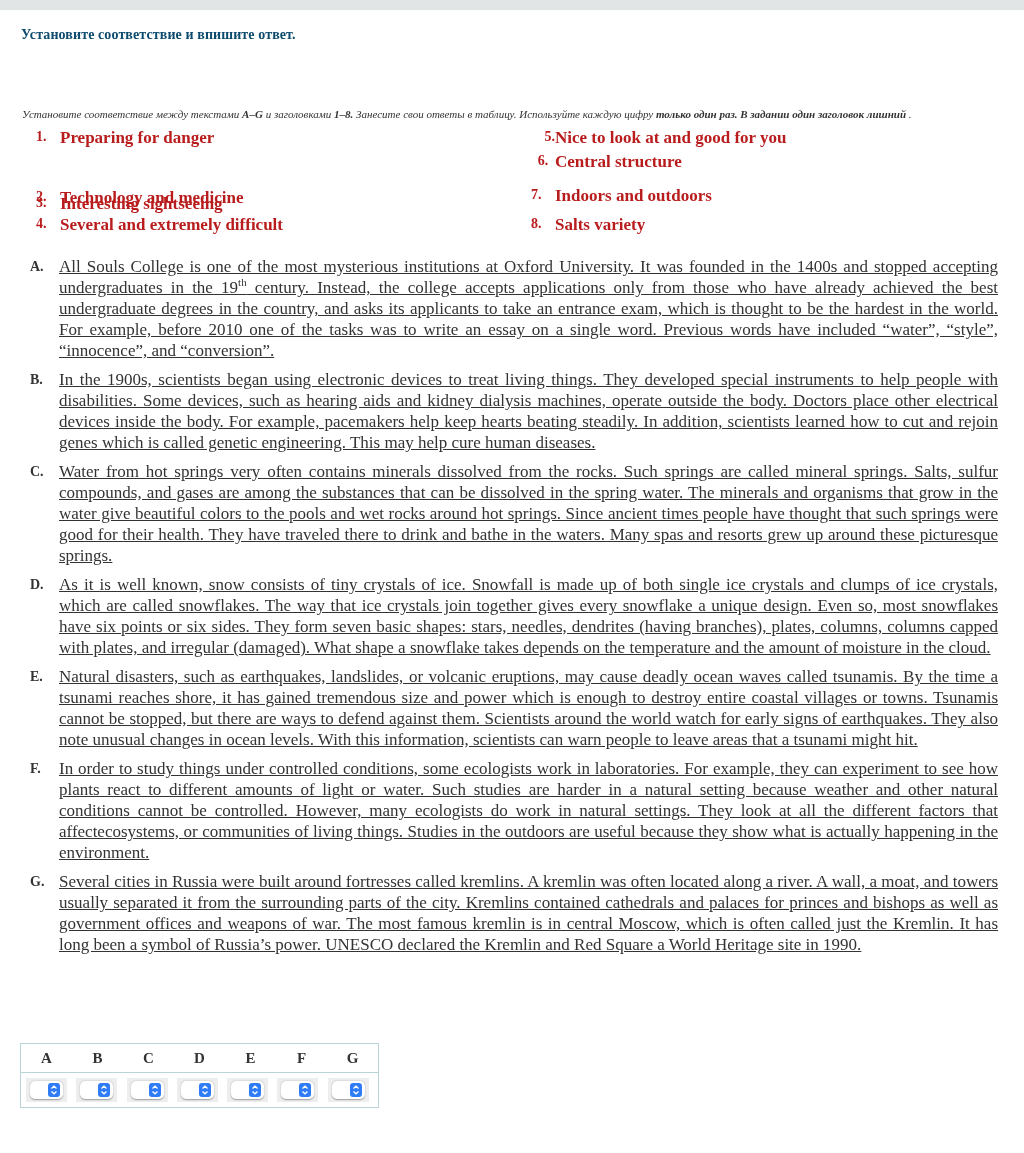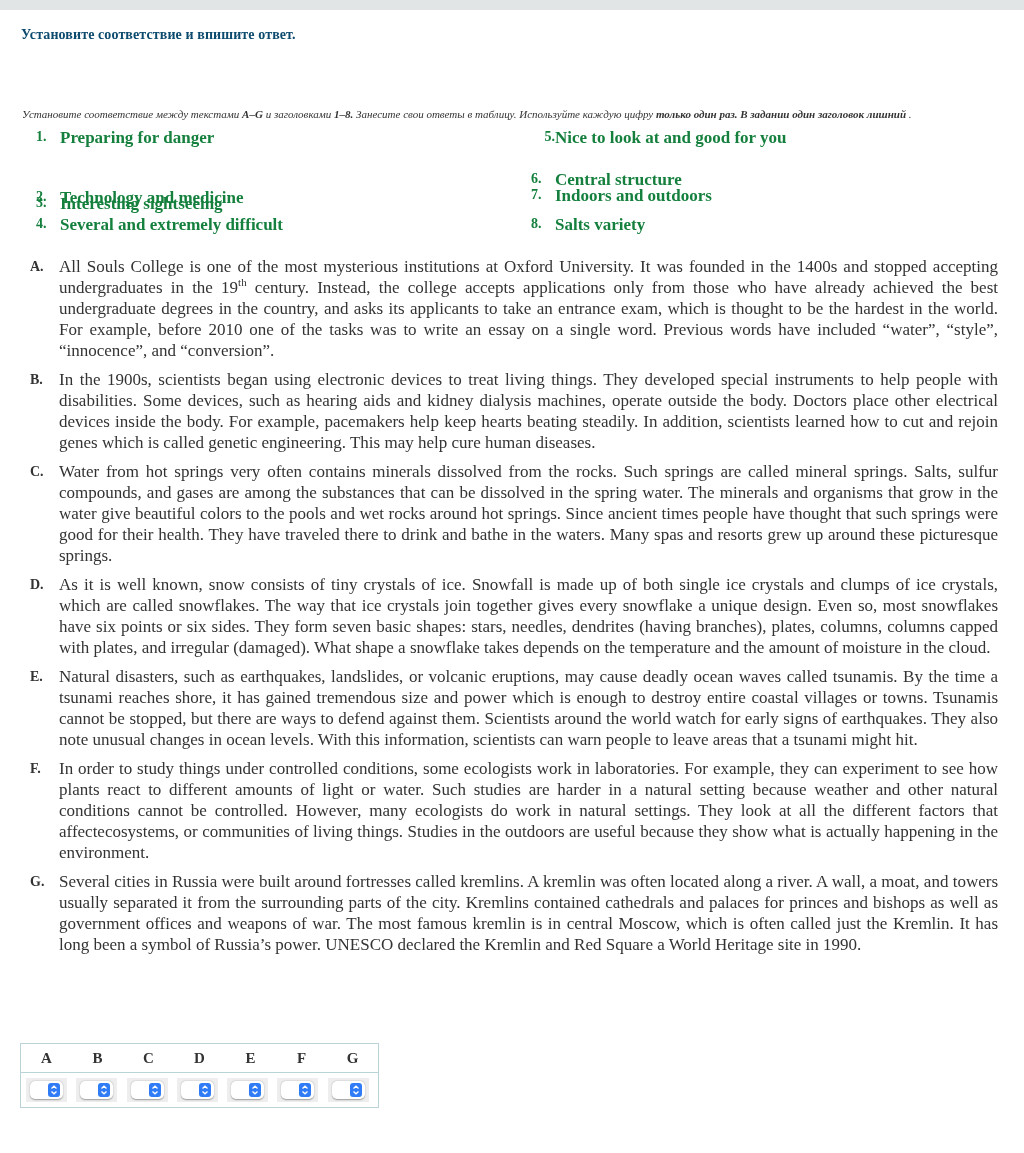--- a/index.html
+++ b/index.html
@@ -3,26 +3,26 @@
   <meta charset="utf-8">
   <style>
     * { box-sizing: border-box; margin: 0; padding: 0; }
     html, body { width: 1024px; height: 1153px; background: #ffffff; overflow: hidden; }
     body { font-family: "Liberation Serif", "DejaVu Serif", serif; color: #333333; position: relative; }
     .topbar { position: absolute; left: 0; top: 0; width: 1024px; height: 10px; background: #e1e5e6; }
     .task-title { position: absolute; left: 21px; top: 27px; font-size: 14px; font-weight: bold; color: #0c4a6e; letter-spacing: 0.1px; }
     .instruction { position: absolute; left: 22px; top: 68px; width: 977px; font-size: 11px; font-style: italic; line-height: 21px; text-align: justify; color: #333; margin-top: 36px; }
     .instruction b { font-weight: bold; }
     .headings { position: absolute; left: 36px; top: 128px; width: 980px; }
-    .heading { position: absolute; font-size: 17px; font-weight: bold; color: #15803d; white-space: nowrap; }
+    .heading { position: absolute; font-size: 17px; font-weight: bold; color: #b91c1c; white-space: nowrap; }
     .heading .num { display: inline-block; width: 24px; font-size: 14px; vertical-align: top; position: relative; top: 1px; }
     .texts { position: absolute; left: 30px; top: 256px; width: 968px; }
     .text-item { position: relative; padding-left: 29px; margin-bottom: 8px; }
     .text-item .letter { position: absolute; left: 0; top: 0; font-size: 14px; font-weight: bold; color: #333; line-height: 21px; }
-    .text-item .body { font-size: 17px; line-height: 21px; text-align: justify; color: #333; }
+    .text-item .body { font-size: 17px; line-height: 21px; text-align: justify; color: #333; text-decoration: underline; }
     .text-item .body sup { font-size: 11px; line-height: 0; }
     .answer-table { position: absolute; left: 20px; top: 1043px; width: 359px; height: 65px; border: 1px solid #b9d3d8; border-collapse: collapse; }
     .answer-table .head-row { height: 29px; border-bottom: 1px solid #b9d3d8; display: flex; }
     .answer-table .head-row span { width: 51px; text-align: center; font-weight: bold; font-size: 15px; line-height: 29px; color: #333; }
     .answer-table .sel-row { display: flex; padding-top: 5px; padding-left: 5px; }
     .cell { width: 51px; display: flex; justify-content: flex-start; }
     .cell .bg { width: 41px; height: 24px; background: #eeeeee; display: flex; align-items: center; justify-content: center; }
     .select { width: 33px; height: 18px; background: #ffffff; border-radius: 5px; box-shadow: 0 0.5px 1.5px rgba(0,0,0,0.35); position: relative; cursor: pointer; }
     .select .arrow { position: absolute; right: 3px; top: 2px; width: 12px; height: 14px; background: #2f7cf6; border-radius: 3px; }
     .select .arrow svg { display: block; }
@@ -35,21 +35,21 @@
 <div class="task-title">Установите соответствие и впишите ответ.</div>
 
 <p class="instruction"><span>Установите соответствие между текстами </span><b>A–G</b><span> и заголовками </span><b>1–8.</b><span> Занесите свои ответы в таблицу. Используйте каждую цифру </span><b>только один раз. В задании один заголовок лишний</b><span> .</span></p>
 
 <div class="headings">
   <div class="heading" style="left:0; top:0;"><span class="num">1.</span><span>Preparing for danger</span></div>
   <div class="heading" style="left:0; top:29px;margin-top:31px;"><span class="num">2.</span><span>Technology and medicine</span></div>
   <div class="heading" style="left:0; top:66px;"><span class="num">3.</span><span>Interesting sightseeing</span></div>
   <div class="heading" style="left:0; top:87px;"><span class="num">4.</span><span>Several and extremely difficult</span></div>
   <div class="heading" style="left:495px; top:0;text-align:right;"><span class="num">5.</span><span>Nice to look at and good for you</span></div>
-  <div class="heading" style="left:495px; top:42px;"><span class="num">6.</span><span>Central structure</span></div>
+  <div class="heading" style="left:495px; top:24px;text-align:center;"><span class="num">6.</span><span>Central structure</span></div>
   <div class="heading" style="left:495px; top:58px;"><span class="num">7.</span><span>Indoors and outdoors</span></div>
   <div class="heading" style="left:495px; top:87px;"><span class="num">8.</span><span>Salts variety</span></div>
 </div>
 
 <div class="texts">
   <div class="text-item">
     <span class="letter">A.</span>
     <p class="body"><span>All Souls College is one of the most mysterious institutions at Oxford University. It was founded in the 1400s and stopped accepting undergraduates in the 19</span><sup>th</sup><span> century. Instead, the college accepts applications only from those who have already achieved the best undergraduate degrees in the country, and asks its applicants to take an entrance exam, which is thought to be the hardest in the world. For example, before 2010 one of the tasks was to write an essay on a single word. Previous words have included “water”, “style”, “innocence”, and “conversion”.</span></p>
   </div>
   <div class="text-item">

